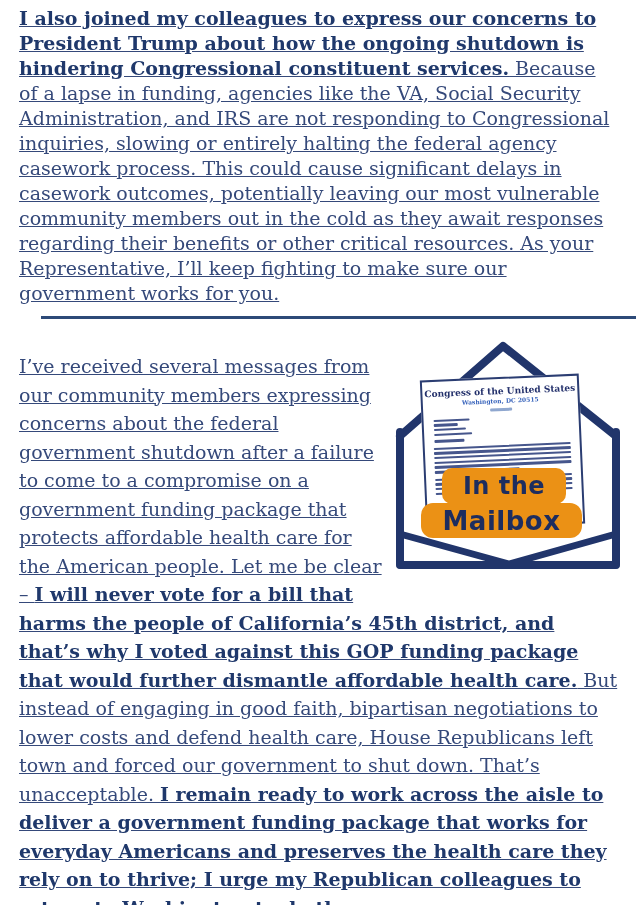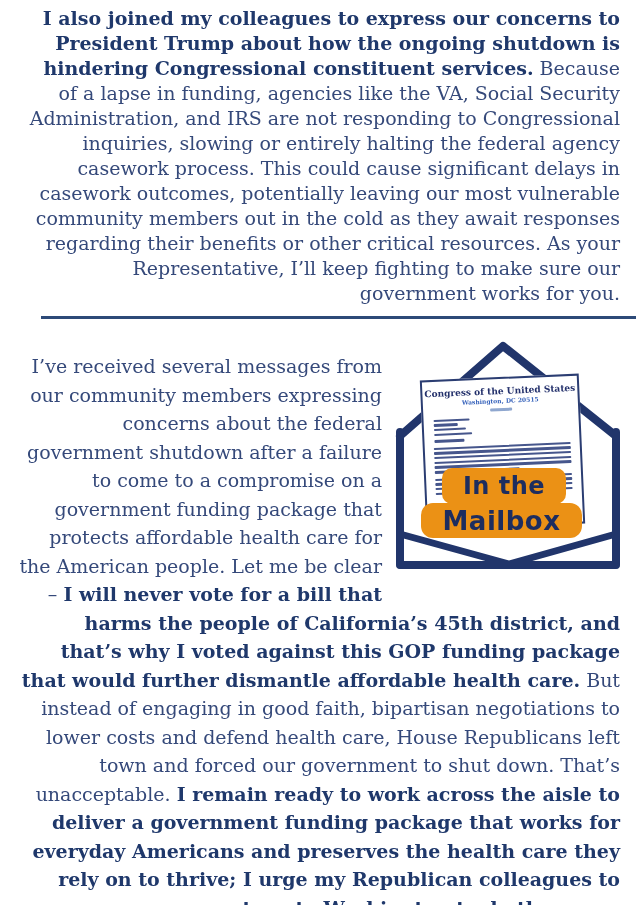--- a/index.html
+++ b/index.html
@@ -8,21 +8,22 @@
     overflow: hidden;
     background: #ffffff;
     font-family: "DejaVu Serif", serif;
   }
   .page { padding: 6px 20px 0 19px; }
 
   .para {
     margin: 0;
     font-size: 19px;
     color: #35497A;
-    text-align: right;
+    text-align: left;
+    text-decoration: underline;
   }
   .para strong { color: #1F386B; }
   .p1 { line-height: 25px; }
   .p2, .p3 { line-height: 28.5px; }
   .p2 { margin-top: 33px; }
 
   hr.divider {
     border: none;
     border-top: 3px solid #2D4A78;
     width: 595px;

